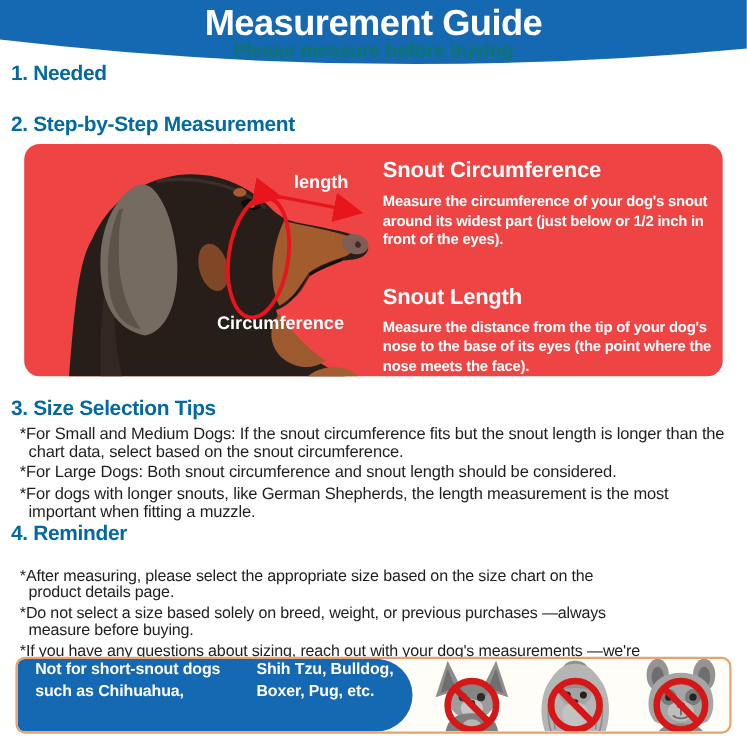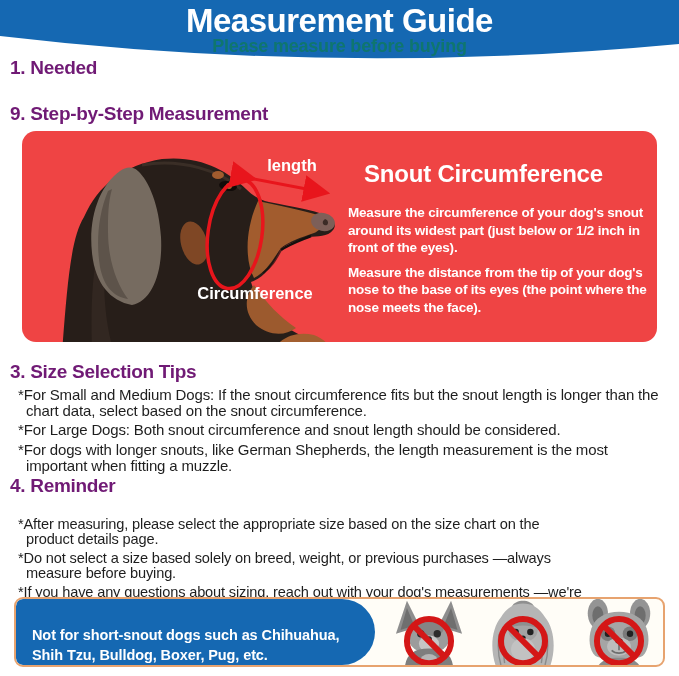--- a/index.html
+++ b/index.html
@@ -5,58 +5,58 @@
   html,body{margin:0;padding:0;background:#fff;}
   .canvas{position:relative;width:679px;height:676px;background:#ffffff;overflow:hidden;
           font-family:"Liberation Sans",sans-serif;color:#1b1b1b;}
   
   .hdr-curve{position:absolute;top:0;left:0;display:block;}
   .hdr-title{position:absolute;top:2px;left:0;width:679px;text-align:center;
              font-size:33px;font-weight:800;color:#fff;letter-spacing:-0.5px;}
   .hdr-sub{position:absolute;top:36px;left:0;width:679px;text-align:center;
            font-size:18px;font-weight:700;color:#0f766e;letter-spacing:-0.2px;}
   
-  .sec-h{position:absolute;left:10px;font-size:19px;font-weight:800;color:#701a75;letter-spacing:-0.3px;}
+  .sec-h{position:absolute;left:10px;font-size:19px;font-weight:800;color:#0369a1;letter-spacing:-0.3px;}
   .body-txt{position:absolute;left:10px;font-size:15.5px;color:#1e1e1e;letter-spacing:-0.15px;}
   
   .panel{position:absolute;left:22px;top:131px;width:635px;height:211px;background:#ef4444;
          border-radius:14px;overflow:hidden;}
   .panel svg.art{position:absolute;left:0;top:0;}
   .panel-col{position:absolute;left:326px;top:13px;width:312px;color:#fff;}
-  .pc-h{font-size:24px;font-weight:800;letter-spacing:-0.2px;margin:16px;}
+  .pc-h{font-size:20px;font-weight:800;letter-spacing:-0.2px;margin:0;}
   .pc-b{font-size:13.5px;font-weight:700;line-height:17.5px;letter-spacing:-0.2px;margin:7px 0 0 0;}
   .pc-h2{margin-top:32px;}
   
   .bullets{position:absolute;left:10px;}
   .bullets p{margin:0 0 3px 0;padding-left:16px;text-indent:-8px;
              font-size:15px;line-height:16.2px;letter-spacing:-0.15px;color:#1e1e1e;}
   .bullets.tight p{line-height:15.4px;font-size:14.6px;}
   
   .warnbox{position:absolute;left:14px;top:597px;width:647px;height:66px;background:#fffdf7;
            border:2px solid #e7a36f;border-radius:9px;overflow:hidden;}
   .warn-blue{position:absolute;left:0;top:0;bottom:0;width:359px;background:#1568b2;
-             border-radius:7px 34px 34px 7px;display:flex;flex-direction:column;justify-content:flex-end;}
+             border-radius:7px 34px 34px 7px;display:flex;flex-direction:row;justify-content:space-between;}
   .warn-line{color:#fff;font-weight:700;font-size:14.5px;line-height:20px;padding-left:16px;letter-spacing:-0.1px;}
   .dogrow{position:absolute;right:2px;bottom:0;height:66px;}
   .dogrow svg{position:absolute;bottom:0;}
 </style>
 </head>
 <body>
 
 <div class="canvas">
 
   <svg class="hdr-curve" width="679" height="80" viewBox="0 0 679 80" aria-hidden="true">
     <path d="M0,0 H679 V44 Q339,76 0,36 Z" fill="#1568b2"></path>
   </svg>
   <div class="hdr-title">Measurement Guide</div>
   <div class="hdr-sub">Please measure before buying</div>
 
   <div class="sec-h" style="top:57px">1. Needed</div>
 
-  <div class="sec-h" style="top:103px">9. Step-by-Step Measurement</div>
+  <div class="sec-h" style="top:103px">2. Step-by-Step Measurement</div>
 
   <div class="panel">
     <svg class="art" width="635" height="221" viewBox="0 0 635 221">
       <defs>
         <marker id="ah" markerWidth="9" markerHeight="9" refX="4.5" refY="4.5" orient="auto">
           <path d="M0,0 L9,4.5 L0,9 Z" fill="#e8151c"></path>
         </marker>
       </defs>
 
       <g>
@@ -95,20 +95,21 @@
       <g>
         <line x1="222" y1="46" x2="295" y2="60" stroke="#e8151c" stroke-width="3" marker-start="url(#ah)" marker-end="url(#ah)"></line>
       </g>
       <text x="270" y="40" text-anchor="middle" font-size="16.5" font-weight="bold" fill="#ffffff" font-family="Liberation Sans, sans-serif">length</text>
       <text x="233" y="168" text-anchor="middle" font-size="16.5" font-weight="bold" fill="#ffffff" font-family="Liberation Sans, sans-serif">Circumference</text>
     </svg>
 
     <div class="panel-col">
       <p class="pc-h">Snout Circumference</p>
       <p class="pc-b">Measure the circumference of your dog's snout around its widest part (just below or 1/2 inch in front of the eyes).</p>
+      <p class="pc-h pc-h2">Snout Length</p>
       <p class="pc-b">Measure the distance from the tip of your dog's nose to the base of its eyes (the point where the nose meets the face).</p>
     </div>
   </div>
 
   <div class="sec-h" style="top:361px">3. Size Selection Tips</div>
   <div class="bullets" style="top:387px;width:660px">
     <p>*For Small and Medium Dogs: If the snout circumference fits but the snout length is longer than the chart data, select based on the snout circumference.</p>
     <p>*For Large Dogs: Both snout circumference and snout length should be considered.</p>
     <p>*For dogs with longer snouts, like German Shepherds, the length measurement is the most important when fitting a muzzle.</p>
   </div>

